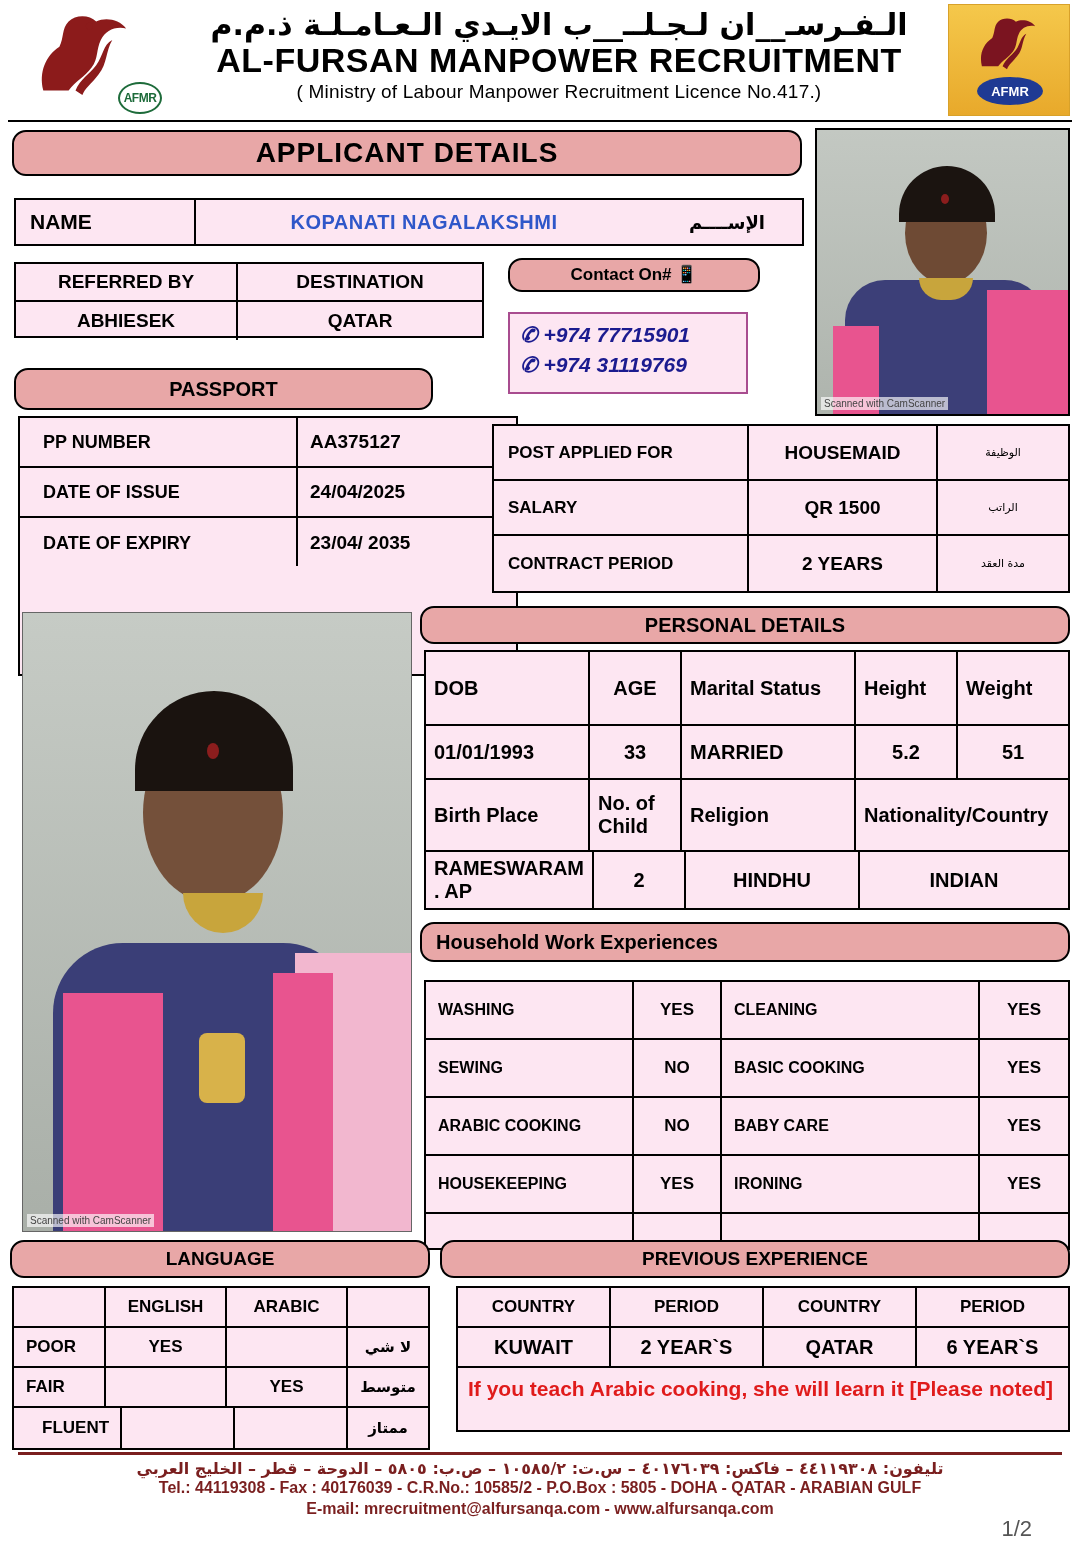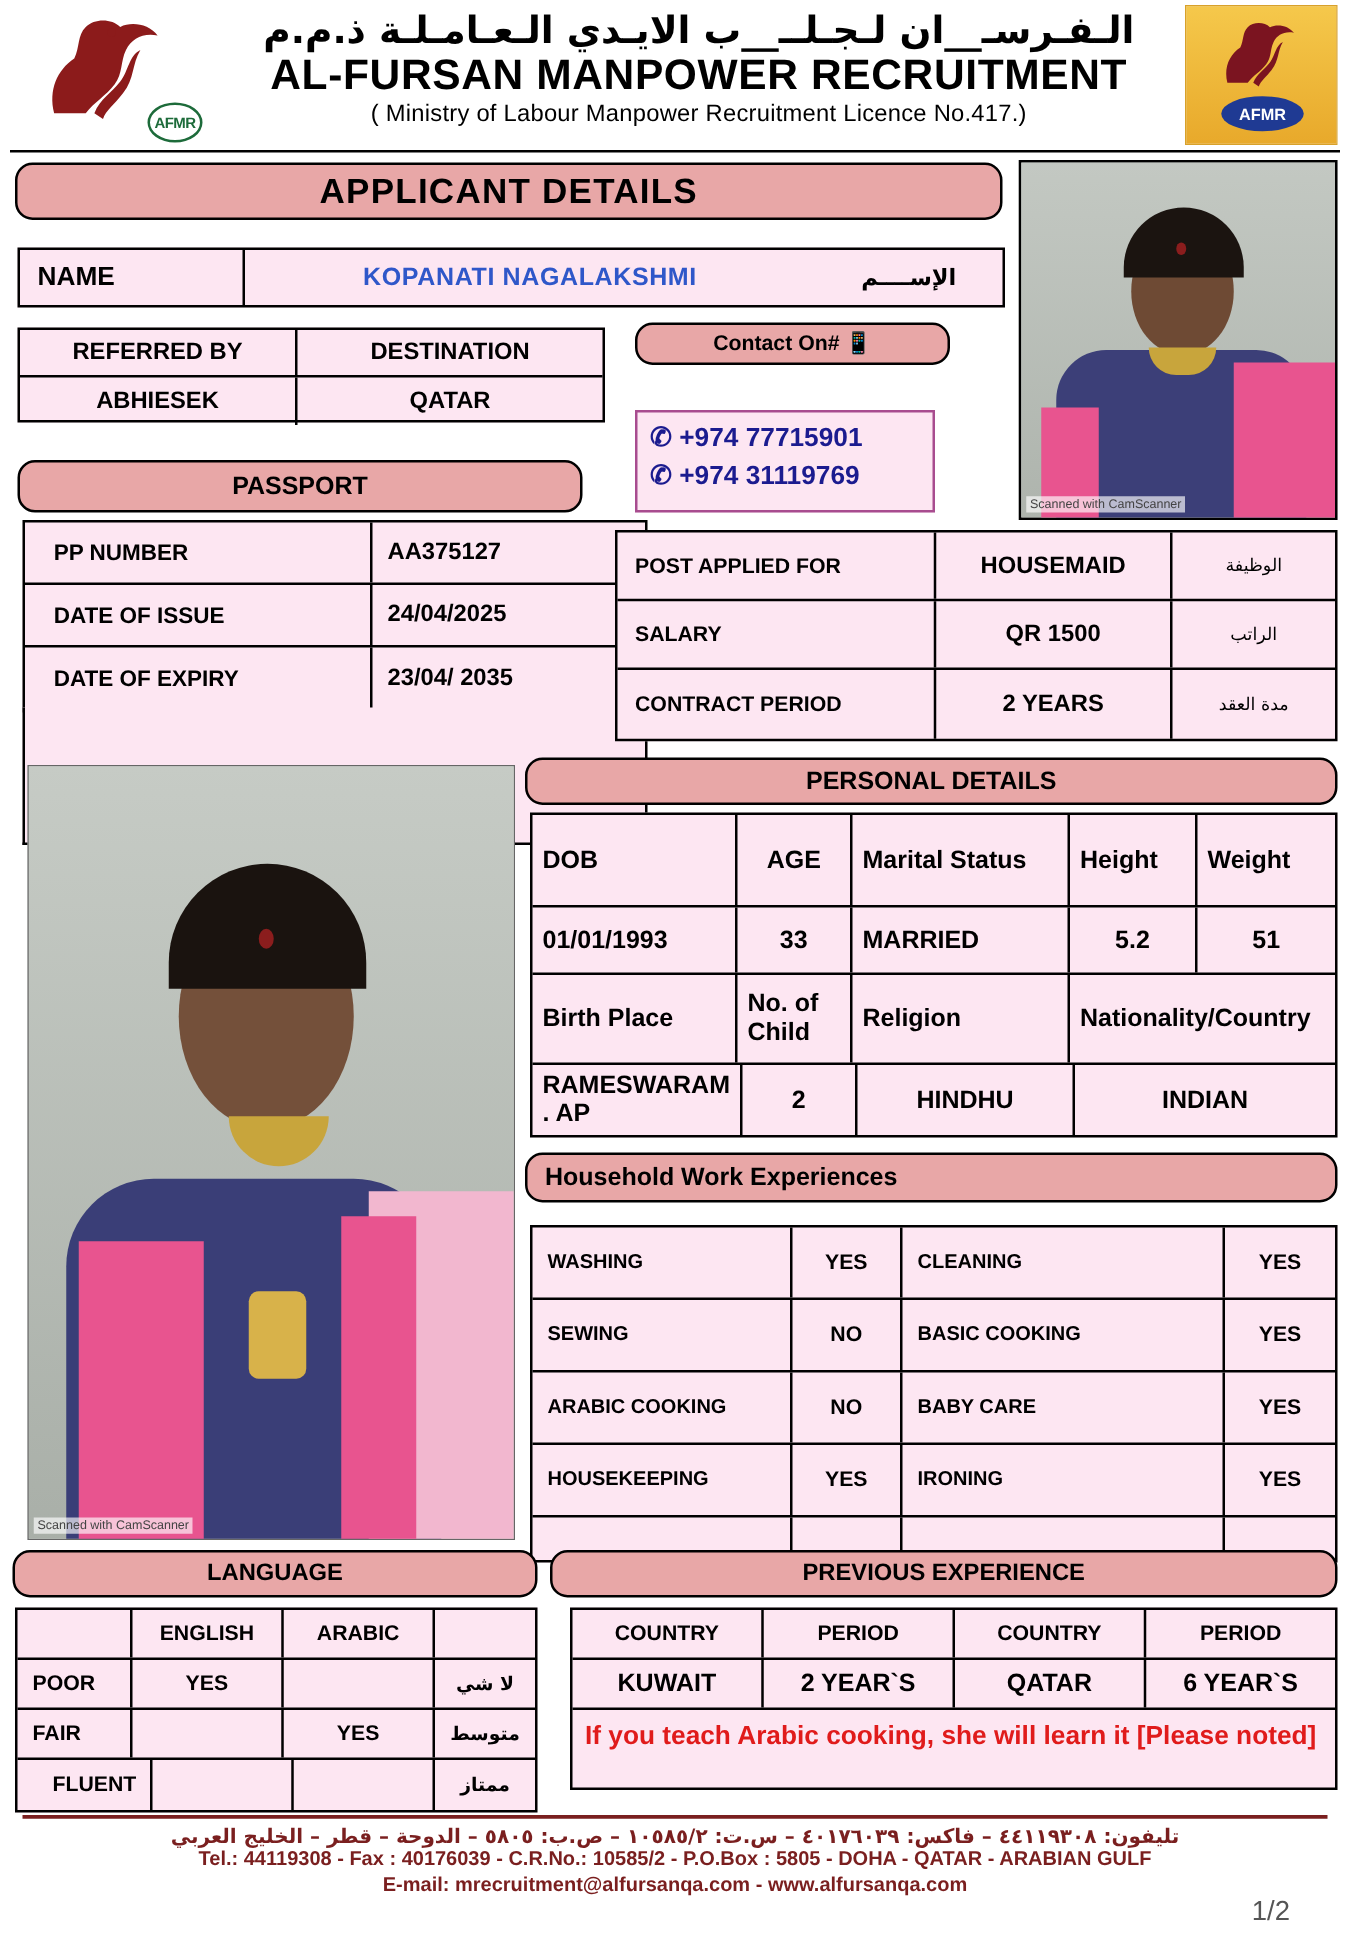--- a/index.html
+++ b/index.html
@@ -177,36 +177,37 @@
   
   .contact-hdr {
     position: absolute;
     left: 508px; top: 258px;
     width: 252px; height: 34px;
     font-size: 17px;
     line-height: 30px;
   }
   .contact-box {
     position: absolute;
-    left: 508px; top: 328px;
+    left: 508px; top: 312px;
     width: 240px; height: 82px;
     border: 2px solid #a84c8f;
     background: #fde6f2;
     padding: 6px 10px;
+    font-style: italic;
   }
   .contact-box div {
     font-size: 21px; font-weight: bold; color: #1b1b8f;
     line-height: 1.45;
   }
 
   
   .pass-hdr {
     position: absolute;
     left: 14px; top: 368px;
-    width: 452px; height: 42px;
+    width: 419px; height: 42px;
     font-size: 20px; line-height: 38px;
   }
   .pass-tbl {
     position: absolute;
     left: 18px; top: 416px;
     width: 500px;
     border: 2px solid #000;
     background: #fde6f2;
   }
   .pass-tbl .row { display: flex; height: 50px; border-bottom: 2px solid #000; }
@@ -244,21 +245,21 @@
     font-size: 17px; font-weight: bold;
   }
   .post-tbl .v {
     flex: 1; border-right: 2px solid #000;
     display: flex; align-items: center; justify-content: center;
     font-size: 19px; font-weight: bold;
   }
   .post-tbl .a {
     flex: 0 0 130px;
     display: flex; align-items: center; justify-content: center;
-    font-size: 14px; font-family: "DejaVu Sans", sans-serif; direction: rtl;
+    font-size: 11px; font-family: "DejaVu Sans", sans-serif; direction: rtl;
   }
 
   
   .photo-main {
     position: absolute;
     left: 22px; top: 612px;
     width: 390px; height: 620px;
     border: 1px solid #666;
     background: #cfd3cf;
     overflow: hidden;

